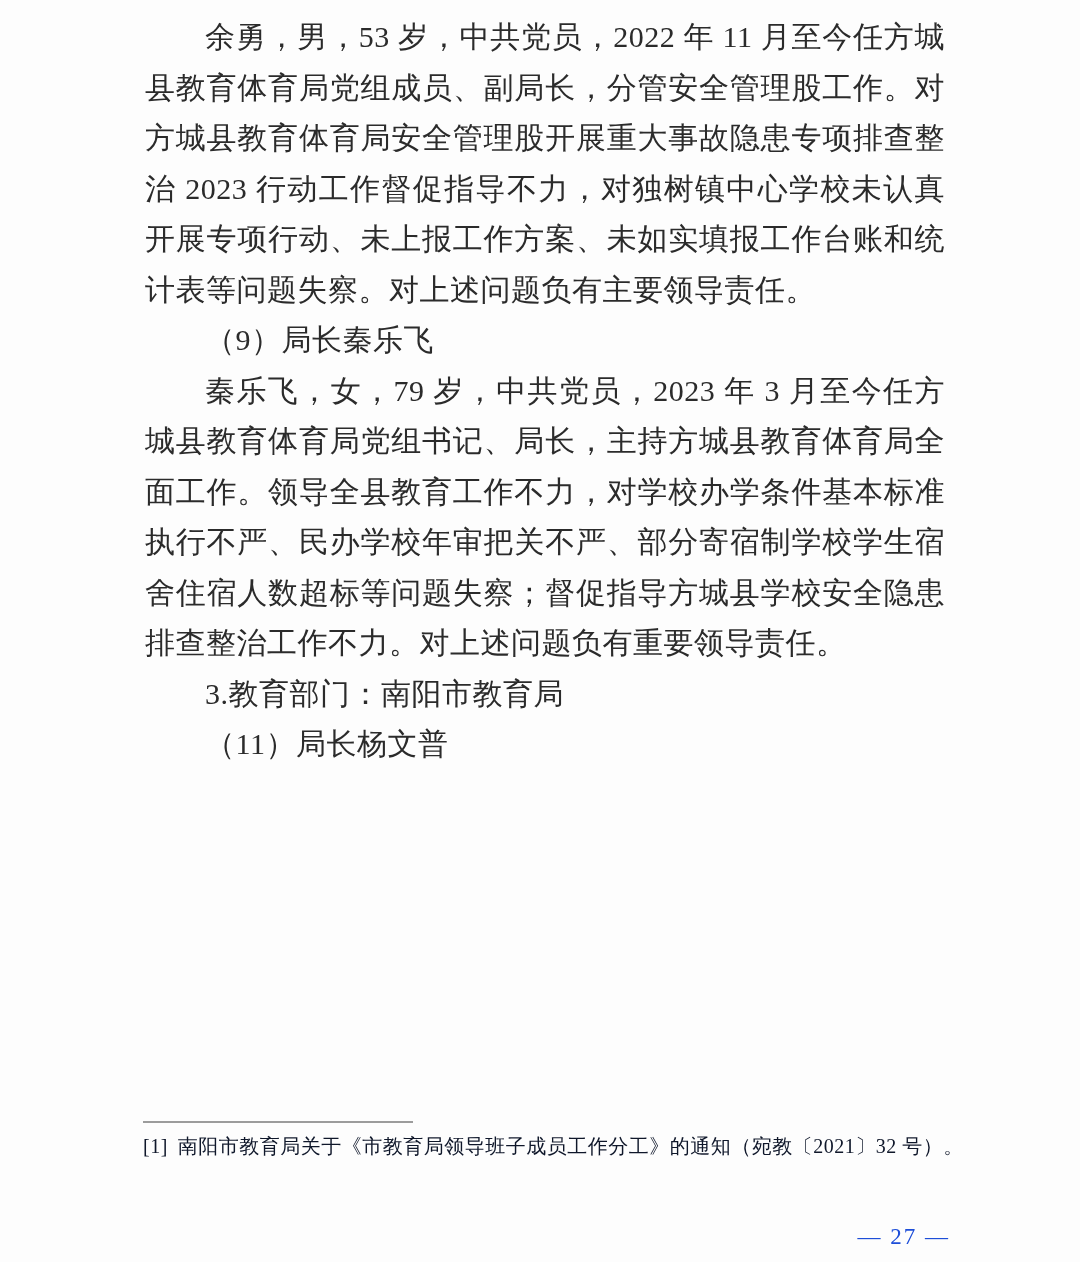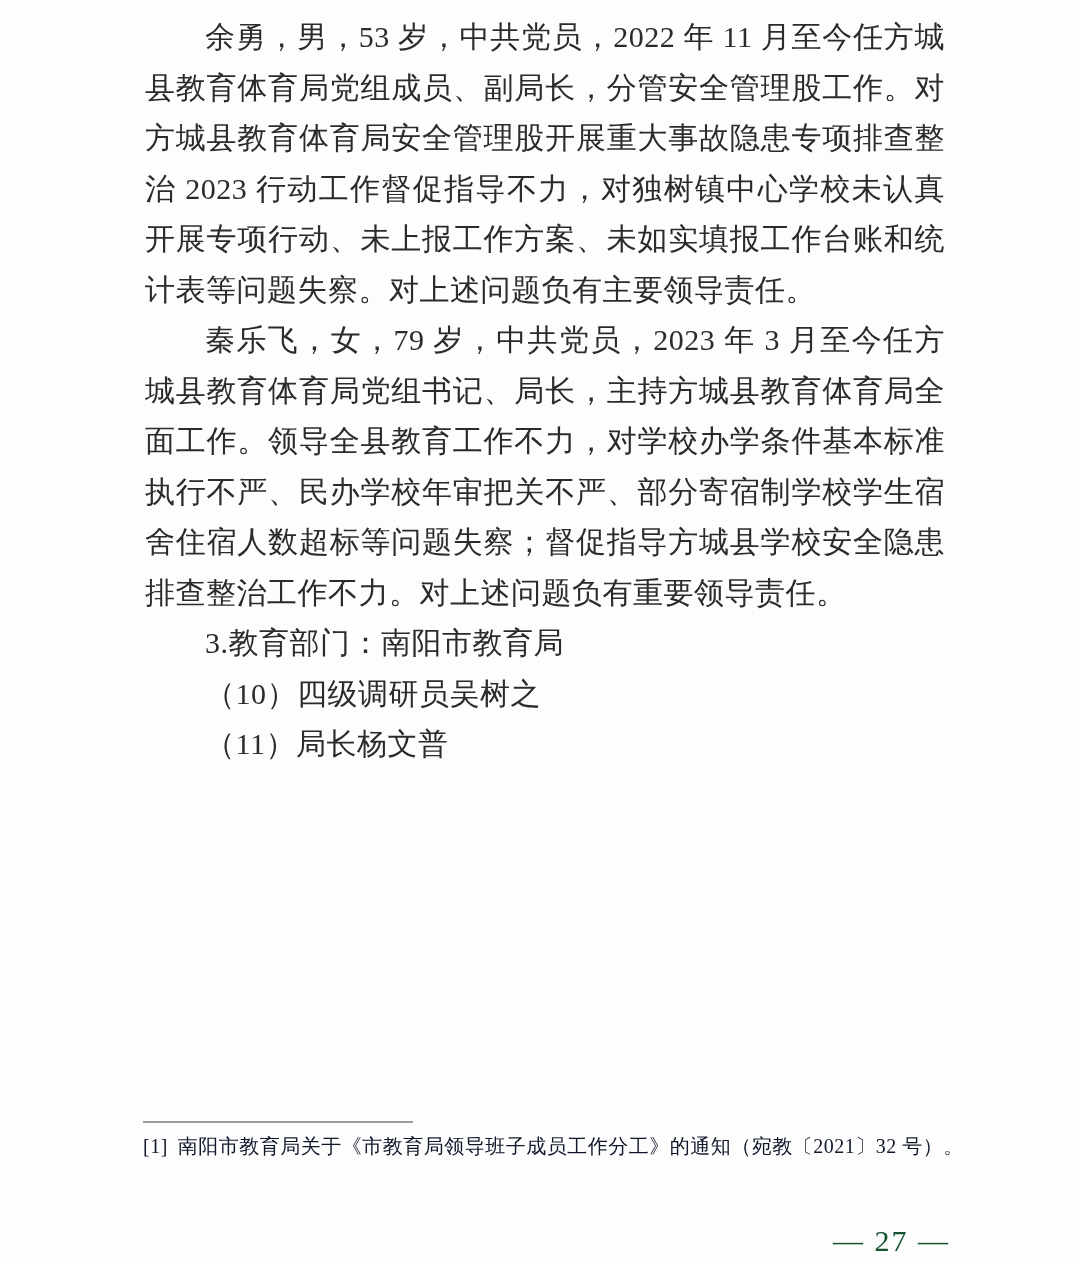--- a/index.html
+++ b/index.html
@@ -63,35 +63,35 @@
     color: #0f172a;
     letter-spacing: 0.5px;
   }
   .footnote .fn-marker {
     margin-right: 10px;
   }
   .page-number {
     position: absolute;
     top: 1224px;
     right: 138px;
-    font-size: 30px;
-    color: #14532d;
+    font-size: 23px;
+    color: #1d4ed8;
     letter-spacing: 2px;
   }
 </style>
 </head>
 <body>
 
 <div class="page">
 
   <div class="body-text">
     <p class="para">余勇，男，53 岁，中共党员，2022 年 11 月至今任方城县教育体育局党组成员、副局长，分管安全管理股工作。对方城县教育体育局安全管理股开展重大事故隐患专项排查整治 2023 行动工作督促指导不力，对独树镇中心学校未认真开展专项行动、未上报工作方案、未如实填报工作台账和统计表等问题失察。对上述问题负有主要领导责任。</p>
+    <p class="para">（9）局长秦乐飞</p>
     <p class="para">秦乐飞，女，79 岁，中共党员，2023 年 3 月至今任方城县教育体育局党组书记、局长，主持方城县教育体育局全面工作。领导全县教育工作不力，对学校办学条件基本标准执行不严、民办学校年审把关不严、部分寄宿制学校学生宿舍住宿人数超标等问题失察；督促指导方城县学校安全隐患排查整治工作不力。对上述问题负有重要领导责任。</p>
     <p class="para heading">3.教育部门：南阳市教育局</p>
-    <p class="para">（10）四级调研员吴树之</p>
     <p class="para">（11）局长杨文普</p>
   </div>
 
   <div class="footnote-rule"></div>
 
   <div class="footnote">
     <span class="fn-marker">[1]</span><span>南阳市教育局关于《市教育局领导班子成员工作分工》的通知（宛教〔2021〕32 号）。</span>
   </div>
 
   <div class="page-number">— 27 —</div>

